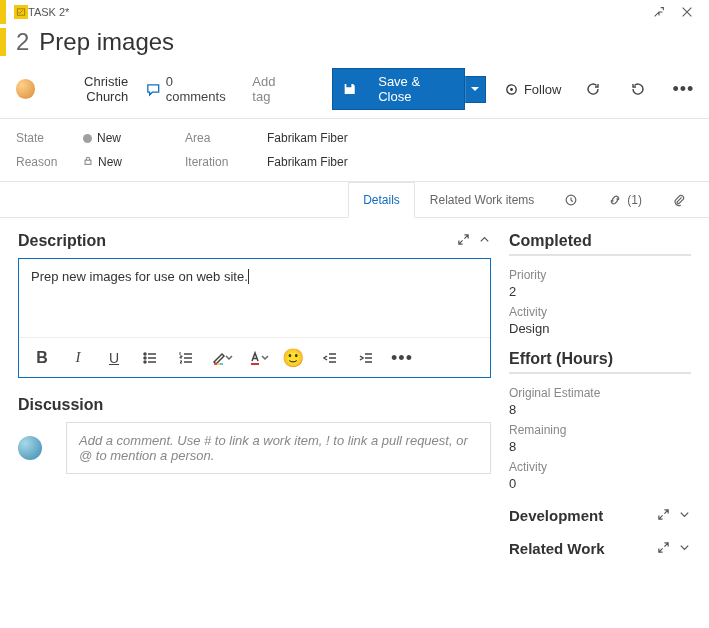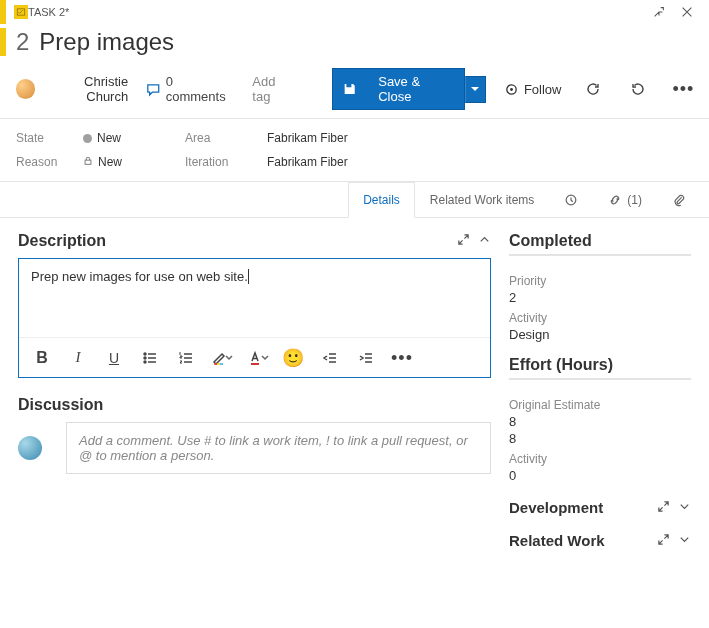--- a/index.html
+++ b/index.html
@@ -175,21 +175,21 @@
   .multicolor svg path{stroke-width:1.5;}
 
   .discussion{margin-top:18px;}
   .disc-box{
     border:1px solid #ddd;padding:10px 12px;font-size:13px;color:#888;
     font-style:italic;margin-left:34px;
   }
   .disc-row{display:flex;gap:24px;align-items:center;}
   .disc-avatar{width:24px;height:24px;border-radius:50%;background:radial-gradient(circle at 30% 30%,#a8d8e8,#3a8ab0);flex-shrink:0;}
 
-  .planning-block{border-top:2px solid #e3e3e3;padding-top:12px;margin-bottom:14px;}
+  .planning-block{border-top:2px solid #e3e3e3;padding-top:6px;margin-bottom:14px;}
   .plan-label{font-size:12px;color:#888;margin-top:6px;}
   .plan-val{font-size:13px;color:#333;margin-top:2px;}
 
   .right-section-head{
     display:flex;align-items:center;justify-content:space-between;
     font-size:15px;font-weight:600;color:#333;margin:16px 0 6px 0;
   }
 </style>
 </head>
 <body>
@@ -404,20 +404,21 @@
       <div class="plan-label">Priority</div>
       <div class="plan-val">2</div>
       <div class="plan-label">Activity</div>
       <div class="plan-val">Design</div>
     </div>
 
     <div class="section-head" style="margin-bottom:4px">Effort (Hours)</div>
     <div class="planning-block">
       <div class="plan-label">Original Estimate</div>
       <div class="plan-val">8</div>
+      <div class="plan-label">Remaining</div>
       <div class="plan-val">8</div>
       <div class="plan-label">Activity</div>
       <div class="plan-val">0</div>
     </div>
 
     <div class="right-section-head">
       <span>Development</span>
       <span class="section-head-ctrls">
         <span class="sh-btn"><svg viewBox="0 0 14 14">
               <path d="M2 12 L6 8 M2 8 v4 h4 M12 2 L8 6 M8 2 h4 v4"></path>

